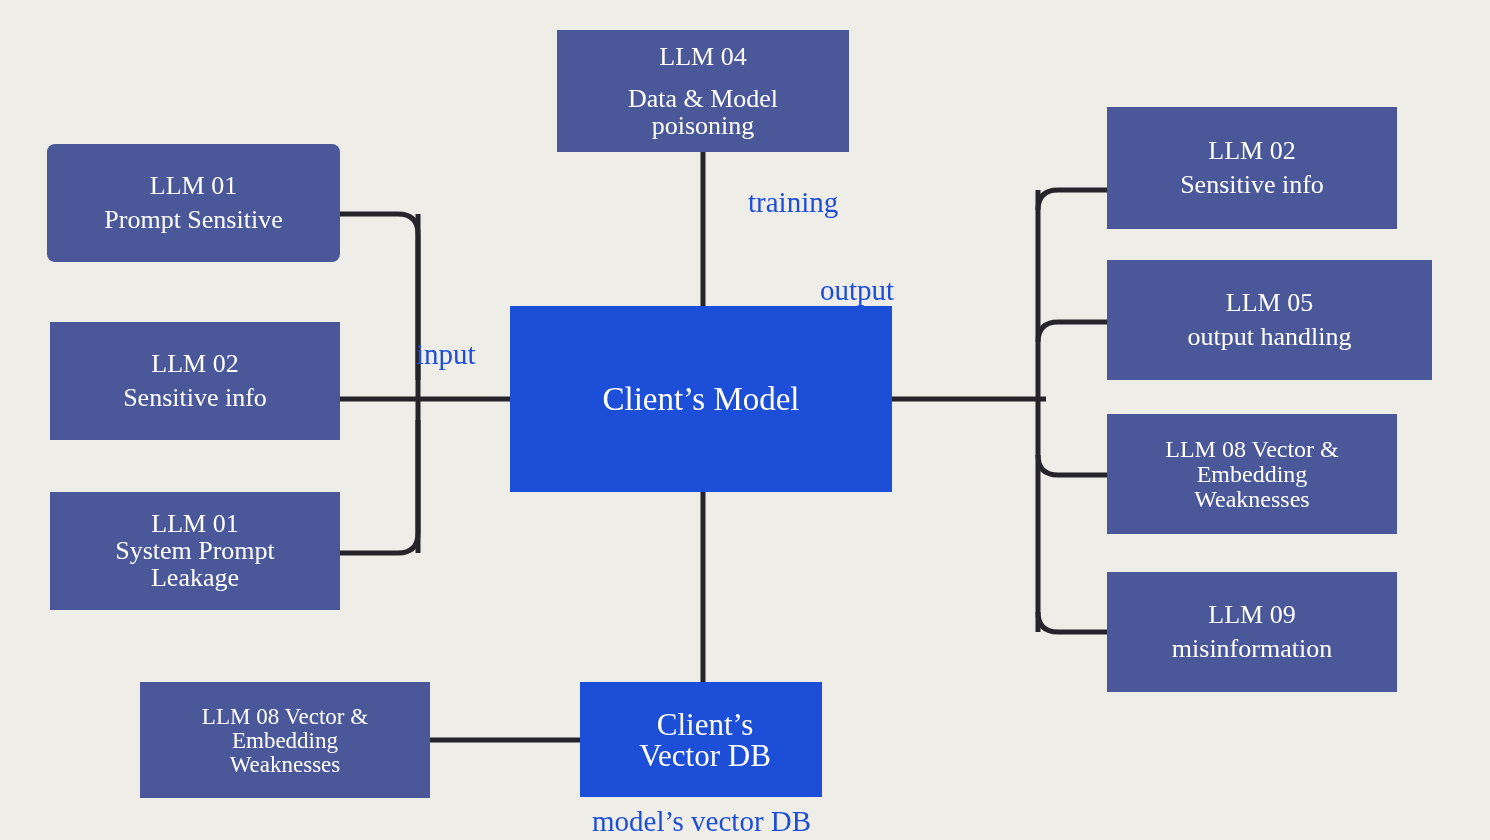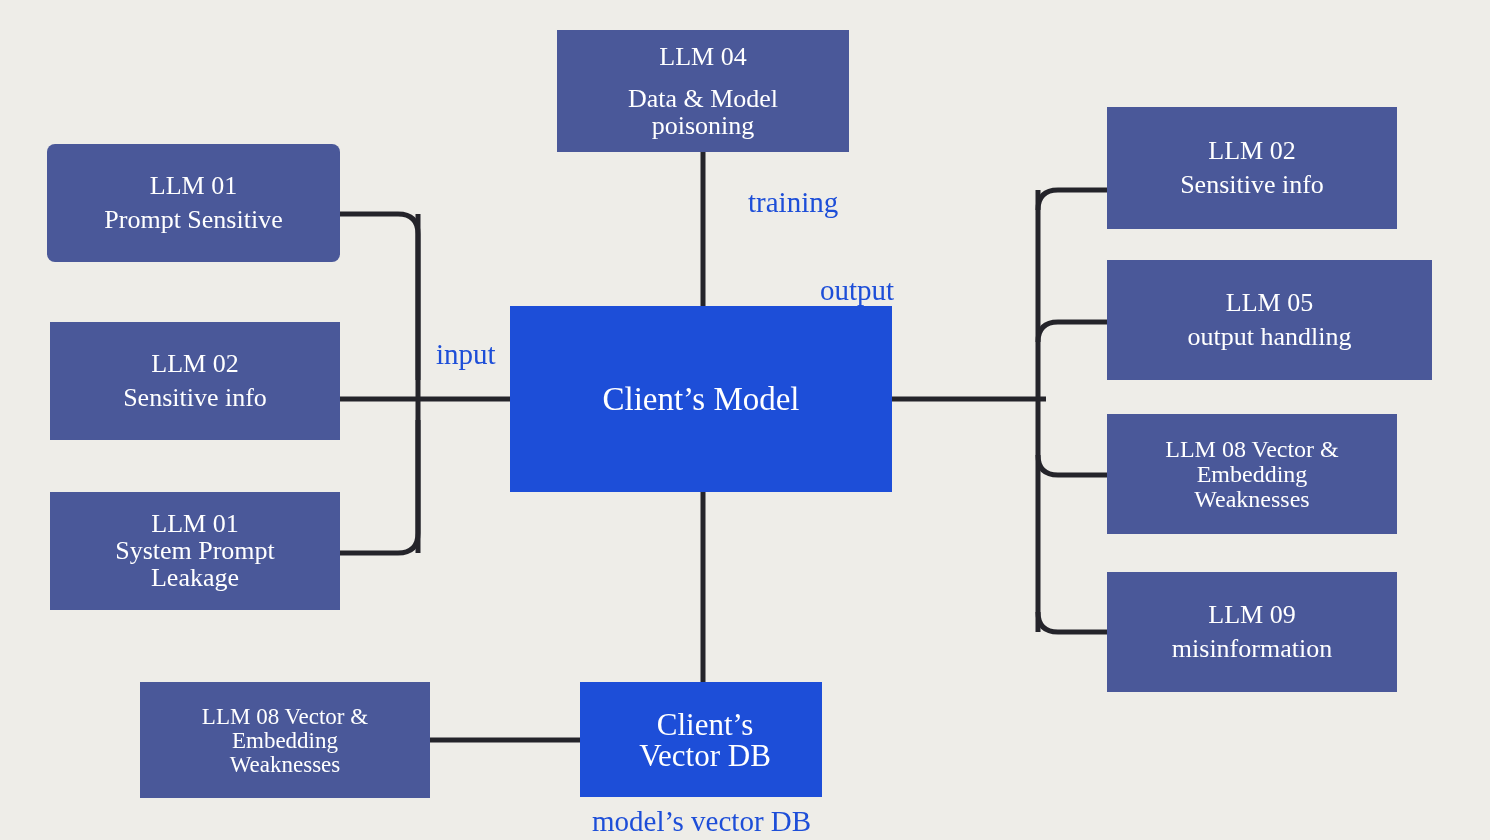--- a/index.html
+++ b/index.html
@@ -144,19 +144,19 @@
     <span class="ln">Weaknesses</span>
   </div>
 
   <div class="node core sp-none f31" style="left:580px; top:682px; width:242px; height:115px;padding-left:8px;">
     <span class="ln">Client’s</span>
     <span class="ln">Vector DB</span>
   </div>
 
   <div class="edge-label" style="left:748px; top:186px;">training</div>
 
-  <div class="edge-label" style="left:436px; top:338px;text-align:center;">input</div>
+  <div class="edge-label" style="left:416px; top:338px;text-align:center;">input</div>
 
   <div class="edge-label" style="left:820px; top:274px;">output</div>
 
   <div class="edge-label" style="left:592px; top:805px;">model’s vector DB</div>
 
 </div>
 
 </body></html>

